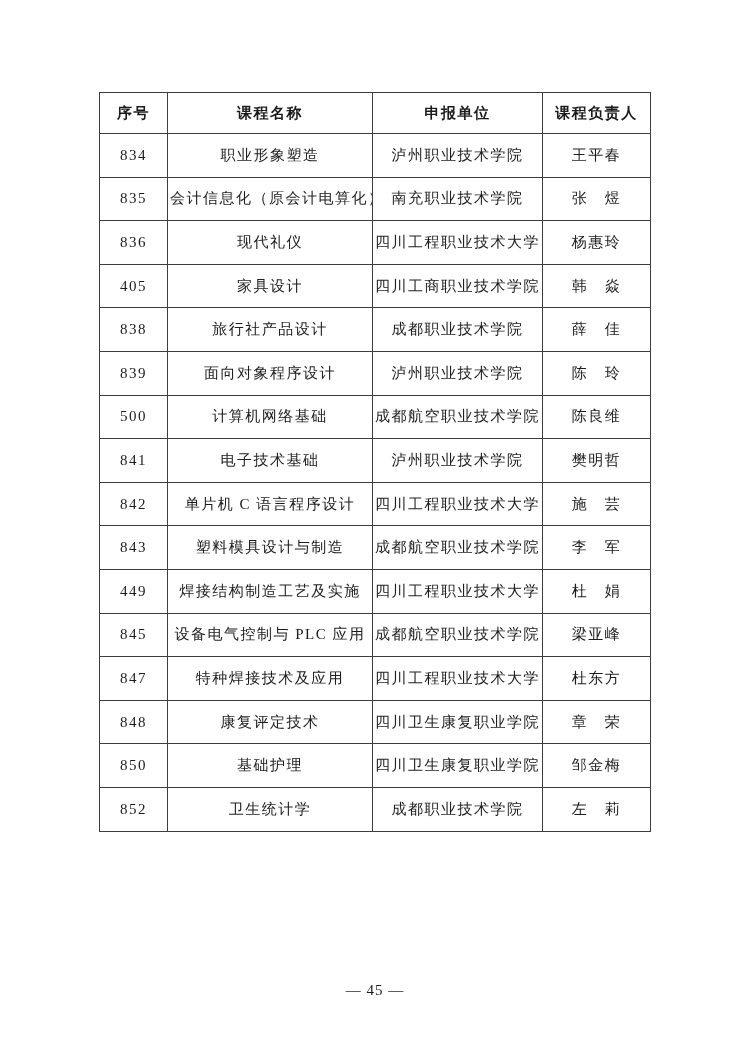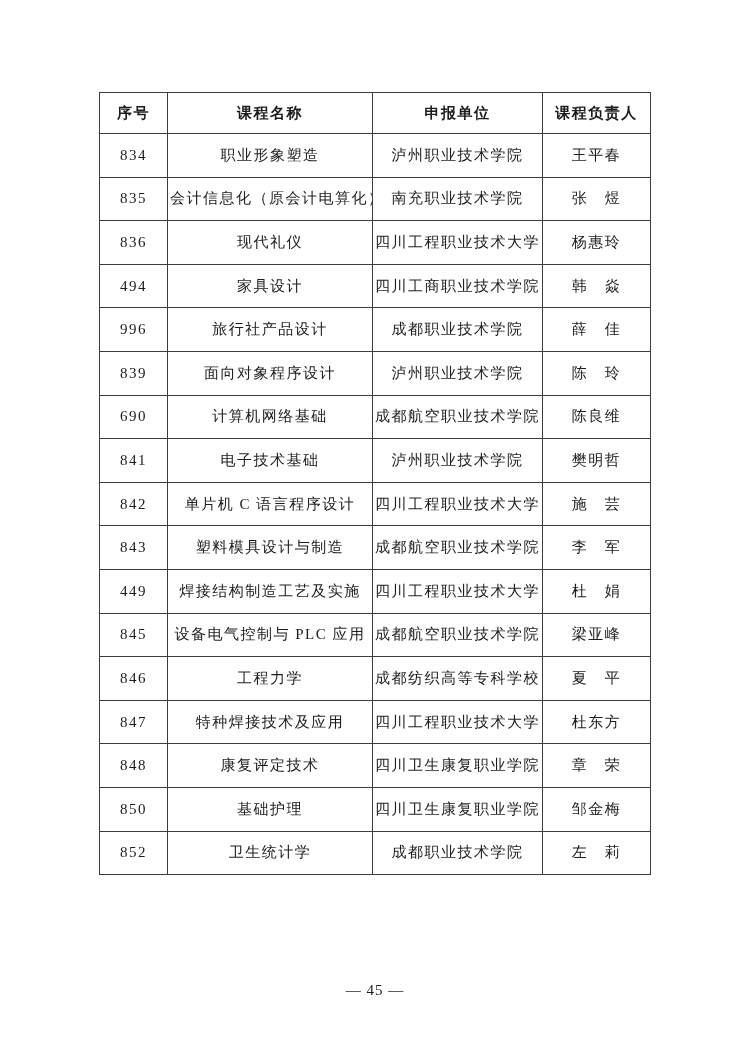--- a/index.html
+++ b/index.html
@@ -92,39 +92,39 @@
           <td>南充职业技术学院</td>
           <td>张　煜</td>
         </tr>
         <tr>
           <td>836</td>
           <td>现代礼仪</td>
           <td>四川工程职业技术大学</td>
           <td>杨惠玲</td>
         </tr>
         <tr>
-          <td>494</td>
+          <td>405</td>
           <td>家具设计</td>
           <td>四川工商职业技术学院</td>
           <td>韩　焱</td>
         </tr>
         <tr>
-          <td>996</td>
+          <td>838</td>
           <td>旅行社产品设计</td>
           <td>成都职业技术学院</td>
           <td>薛　佳</td>
         </tr>
         <tr>
           <td>839</td>
           <td>面向对象程序设计</td>
           <td>泸州职业技术学院</td>
           <td>陈　玲</td>
         </tr>
         <tr>
-          <td>690</td>
+          <td>500</td>
           <td>计算机网络基础</td>
           <td>成都航空职业技术学院</td>
           <td>陈良维</td>
         </tr>
         <tr>
           <td>841</td>
           <td>电子技术基础</td>
           <td>泸州职业技术学院</td>
           <td>樊明哲</td>
         </tr>
@@ -146,26 +146,20 @@
           <td>四川工程职业技术大学</td>
           <td>杜　娟</td>
         </tr>
         <tr>
           <td>845</td>
           <td>设备电气控制与 PLC 应用</td>
           <td>成都航空职业技术学院</td>
           <td>梁亚峰</td>
         </tr>
         <tr>
-          <td>846</td>
-          <td>工程力学</td>
-          <td>成都纺织高等专科学校</td>
-          <td>夏　平</td>
-        </tr>
-        <tr>
           <td>847</td>
           <td>特种焊接技术及应用</td>
           <td>四川工程职业技术大学</td>
           <td>杜东方</td>
         </tr>
         <tr>
           <td>848</td>
           <td>康复评定技术</td>
           <td>四川卫生康复职业学院</td>
           <td>章　荣</td>

